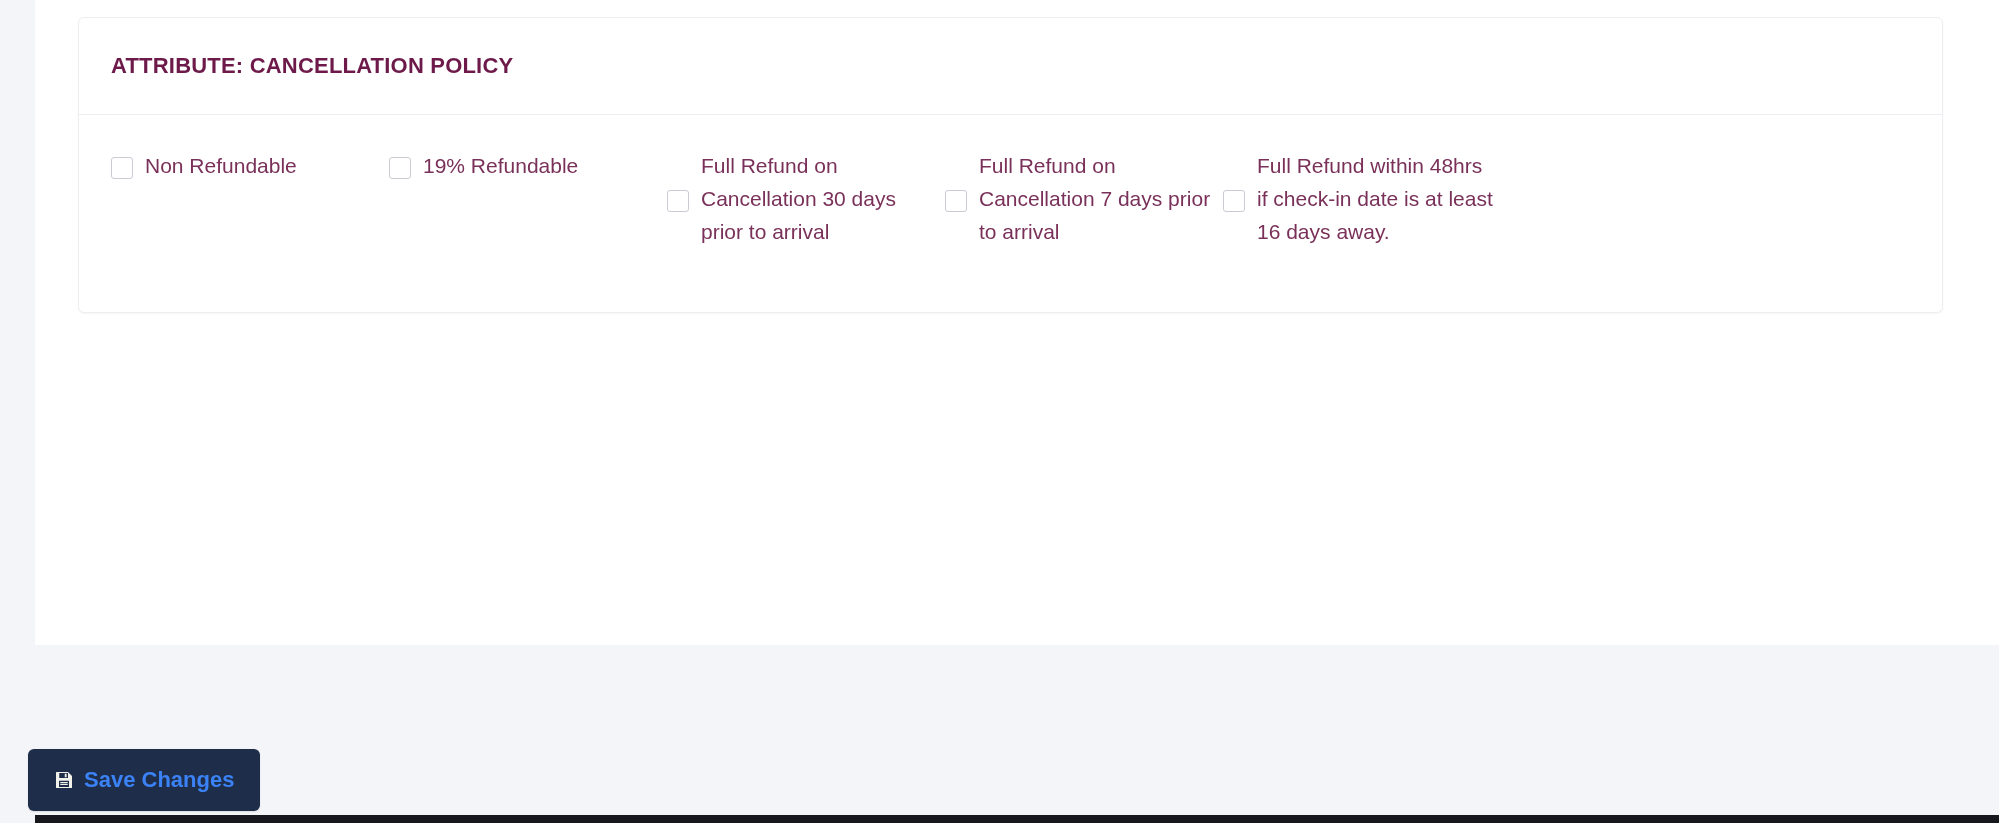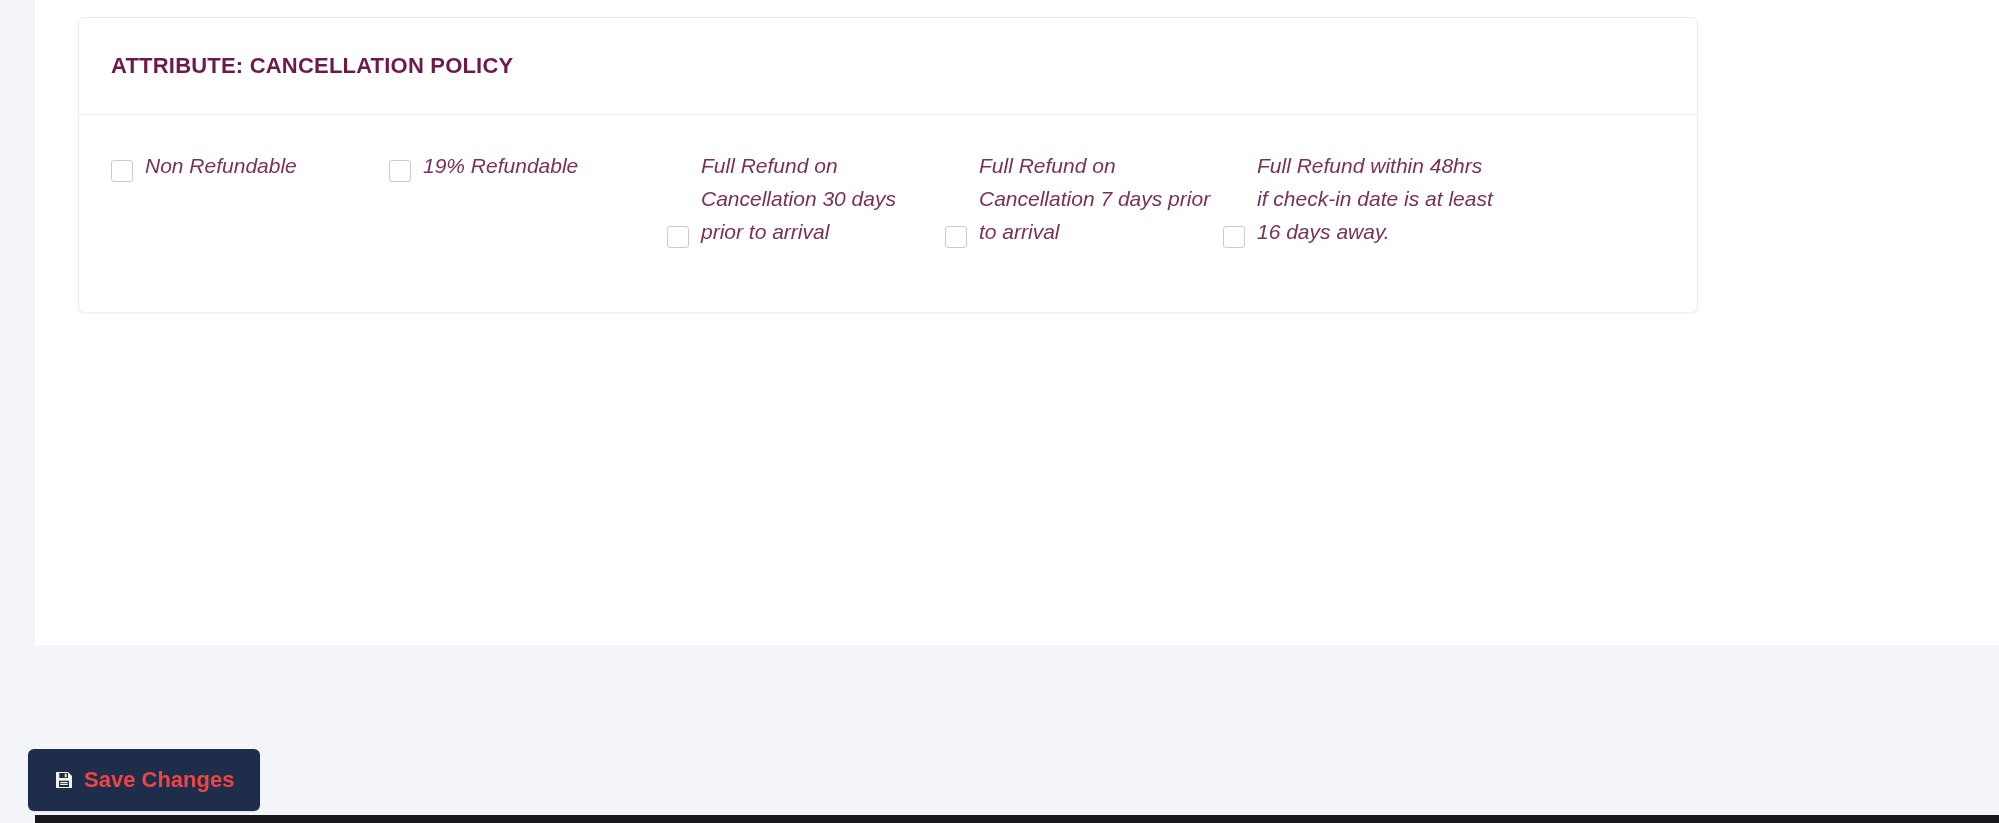--- a/index.html
+++ b/index.html
@@ -44,21 +44,21 @@
     right: 0;
     height: 645px;
     background: #ffffff;
   }
 
   
   .attr-card {
     position: absolute;
     left: 43px;
     top: 17px;
-    width: 1620px;
+    width: 1865px;
     border: 1px solid #eceef1;
     border-radius: 6px;
     background: #ffffff;
     box-shadow: 0 1px 2px rgba(16, 24, 40, 0.04);
   }
 
   .attr-card-header {
     height: 97px;
     display: flex;
     align-items: center;
@@ -86,23 +86,22 @@
   }
 
   .option-col {
     width: 278px;
     flex: 0 0 278px;
     margin-bottom: 24px;
   }
 
   .option-item {
     display: flex;
-    align-items: flex-end;
+    align-items: center;
     cursor: pointer;
-    font-style: italic;
   }
 
   .checkbox-box {
     width: 22px;
     height: 22px;
     flex: 0 0 22px;
     border: 1px solid #c9ccd4;
     border-radius: 3px;
     background: #ffffff;
     margin-top: 4px;
@@ -129,21 +128,21 @@
 
   .save-button {
     position: absolute;
     left: -7px;
     top: 104px;
     height: 62px;
     padding: 0 26px;
     border: none;
     border-radius: 6px;
     background: #1e2d4a;
-    color: #ef4444;
+    color: #3b82f6;
     font-family: "Liberation Sans", sans-serif;
     font-size: 22px;
     font-weight: 700;
     display: flex;
     align-items: center;
     gap: 10px;
     cursor: pointer;
     box-shadow: 0 1px 2px rgba(16, 24, 40, 0.10);
   }
 

